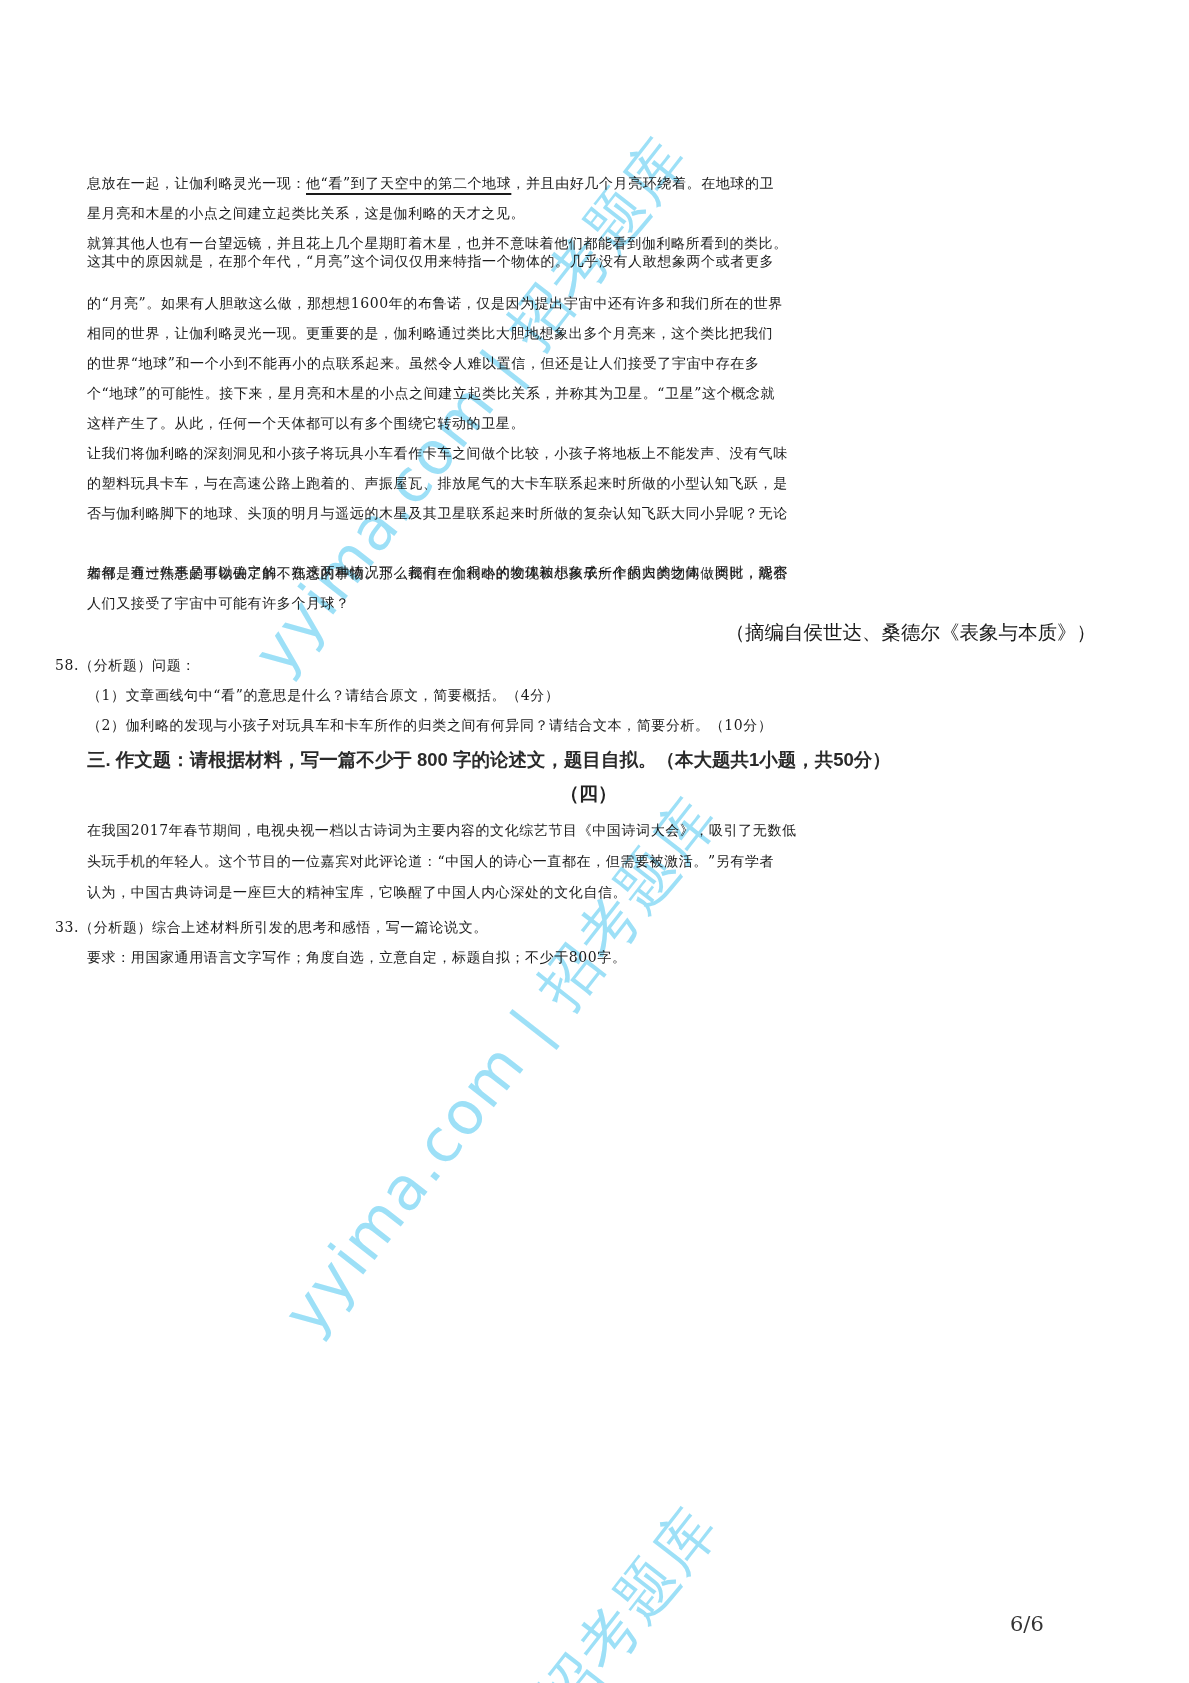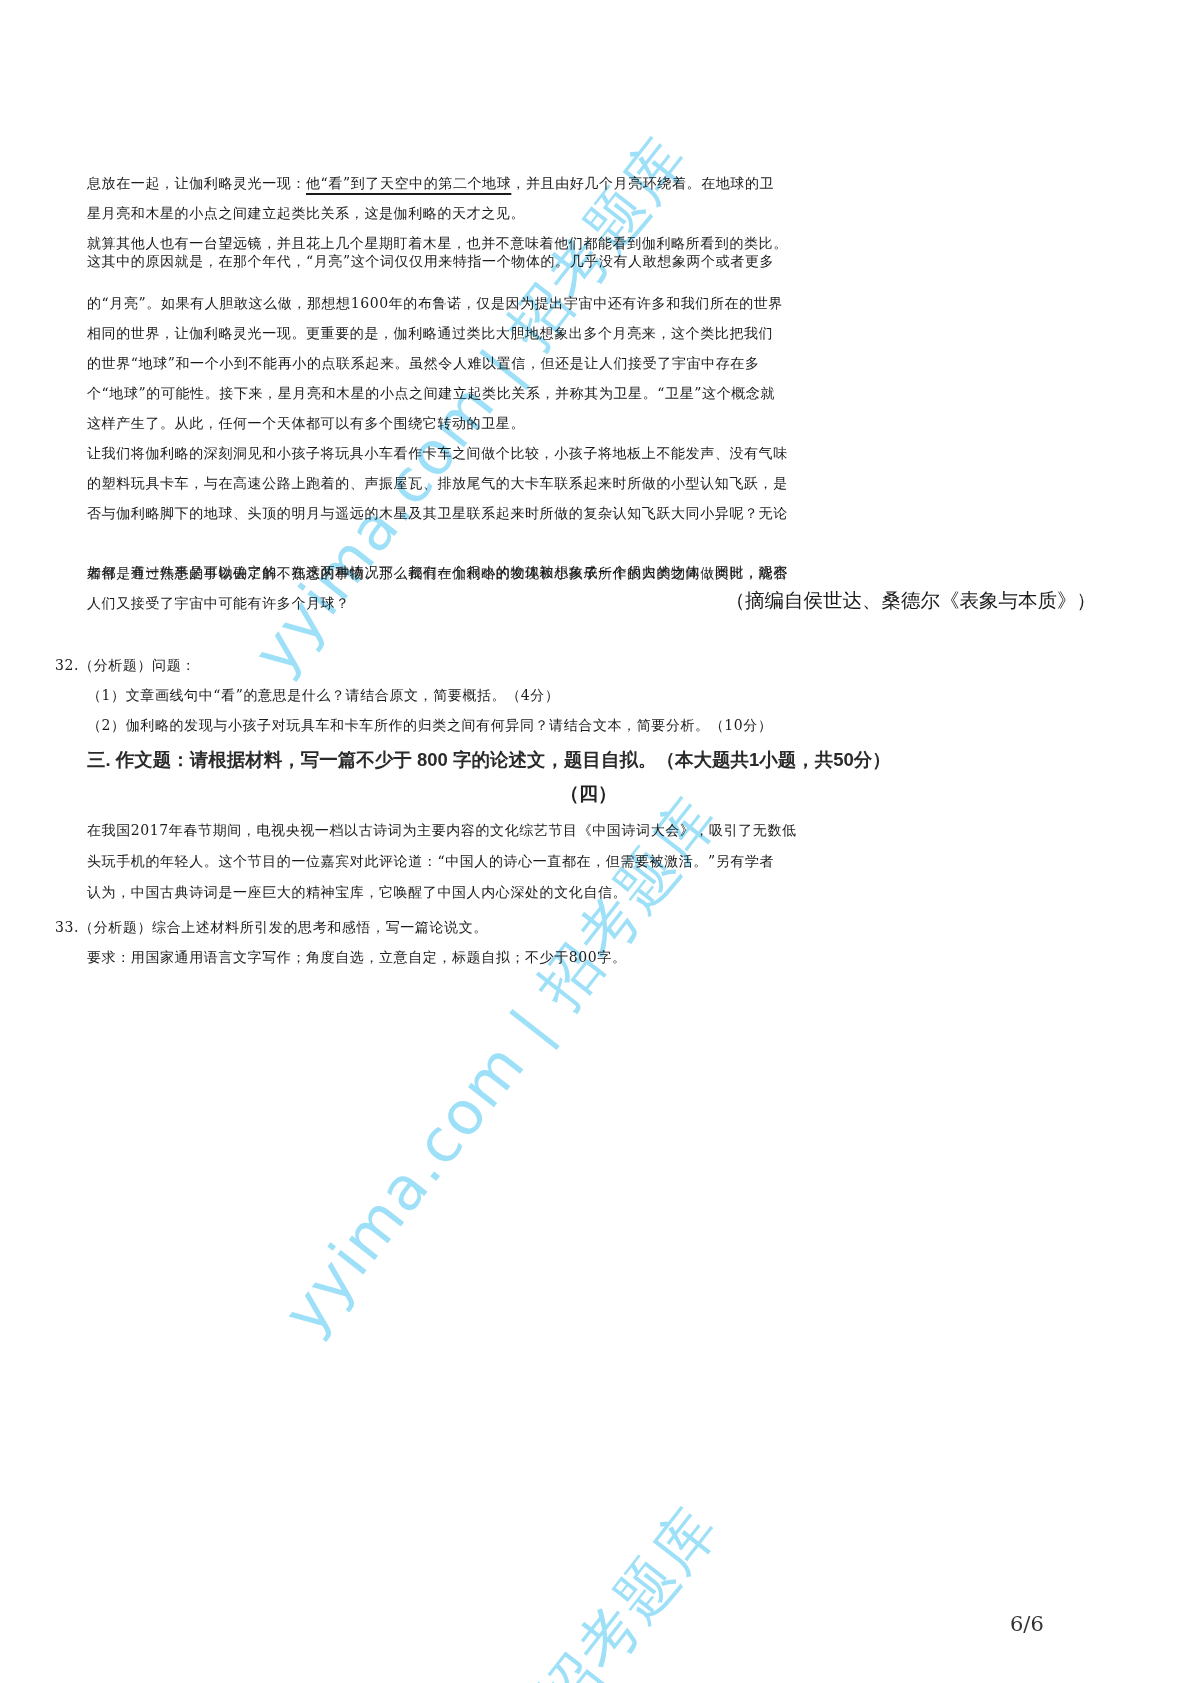--- a/index.html
+++ b/index.html
@@ -56,23 +56,23 @@
   <div class="line" style="top:348px;">的世界“地球”和一个小到不能再小的点联系起来。虽然令人难以置信，但还是让人们接受了宇宙中存在多</div>
   <div class="line" style="top:378px;">个“地球”的可能性。接下来，星月亮和木星的小点之间建立起类比关系，并称其为卫星。“卫星”这个概念就</div>
   <div class="line" style="top:408px;">这样产生了。从此，任何一个天体都可以有多个围绕它转动的卫星。</div>
   <div class="line" style="top:438px;">让我们将伽利略的深刻洞见和小孩子将玩具小车看作卡车之间做个比较，小孩子将地板上不能发声、没有气味</div>
   <div class="line" style="top:468px;">的塑料玩具卡车，与在高速公路上跑着的、声振屋瓦、排放尾气的大卡车联系起来时所做的小型认知飞跃，是</div>
   <div class="line" style="top:498px;">否与伽利略脚下的地球、头顶的明月与遥远的木星及其卫星联系起来时所做的复杂认知飞跃大同小异呢？无论</div>
   <div class="line" style="top:528px;margin-top:29px;">如何，有一件事是可以确定的，在这两种情况下，都有一个很小的物体被想象成一个很大的物体，同时，观察</div>
   <div class="line" style="top:558px;">者都是通过熟悉的事物去了解不熟悉的事物。那么我们在伽利略的发现和小孩子所作的归类之间做类比，能否</div>
   <div class="line" style="top:588px;">人们又接受了宇宙中可能有许多个月球？</div>
 
-  <div class="source" style="top:586px;">（摘编自侯世达、桑德尔《表象与本质》）</div>
+  <div class="source" style="top:618px;">（摘编自侯世达、桑德尔《表象与本质》）</div>
 
-  <div class="line q" style="top:650px;">32.（分析题）问题：</div>
+  <div class="line q" style="top:650px;">58.（分析题）问题：</div>
   <div class="line sub" style="top:680px;">（1）文章画线句中“看”的意思是什么？请结合原文，简要概括。（4分）</div>
   <div class="line sub" style="top:710px;">（2）伽利略的发现与小孩子对玩具车和卡车所作的归类之间有何异同？请结合文本，简要分析。（10分）</div>
 
   <div class="heading" style="top:745px;">三. 作文题：请根据材料，写一篇不少于 800 字的论述文，题目自拟。（本大题共1小题，共50分）</div>
   <div class="section-label" style="top:778px;">（四）</div>
 
   <div class="line" style="top:815px;">在我国2017年春节期间，电视央视一档以古诗词为主要内容的文化综艺节目《中国诗词大会》，吸引了无数低</div>
   <div class="line" style="top:846px;">头玩手机的年轻人。这个节目的一位嘉宾对此评论道：“中国人的诗心一直都在，但需要被激活。”另有学者</div>
   <div class="line" style="top:877px;">认为，中国古典诗词是一座巨大的精神宝库，它唤醒了中国人内心深处的文化自信。</div>
 

